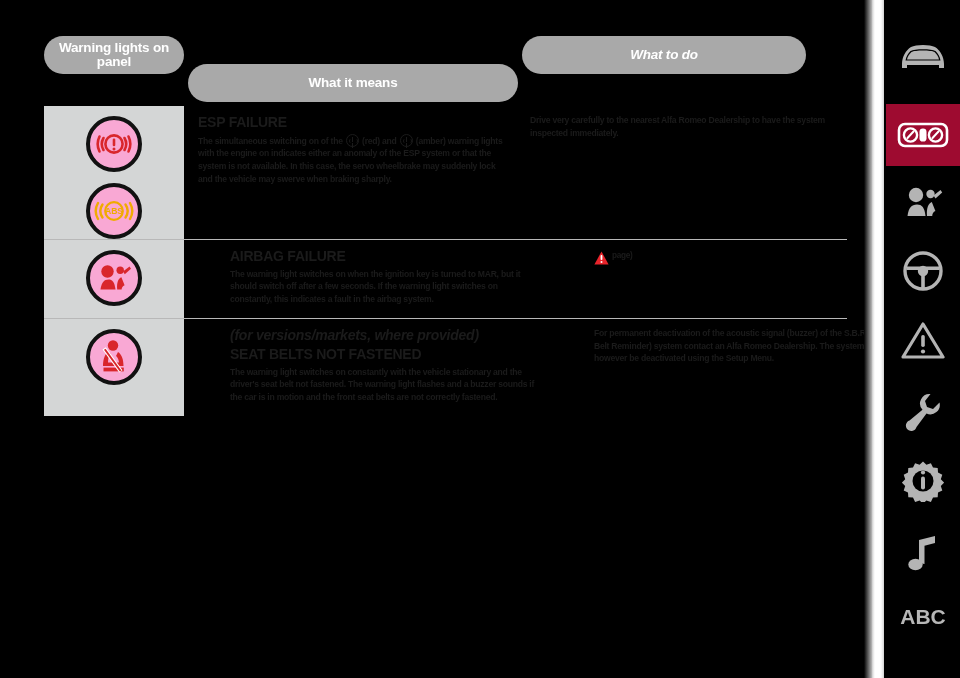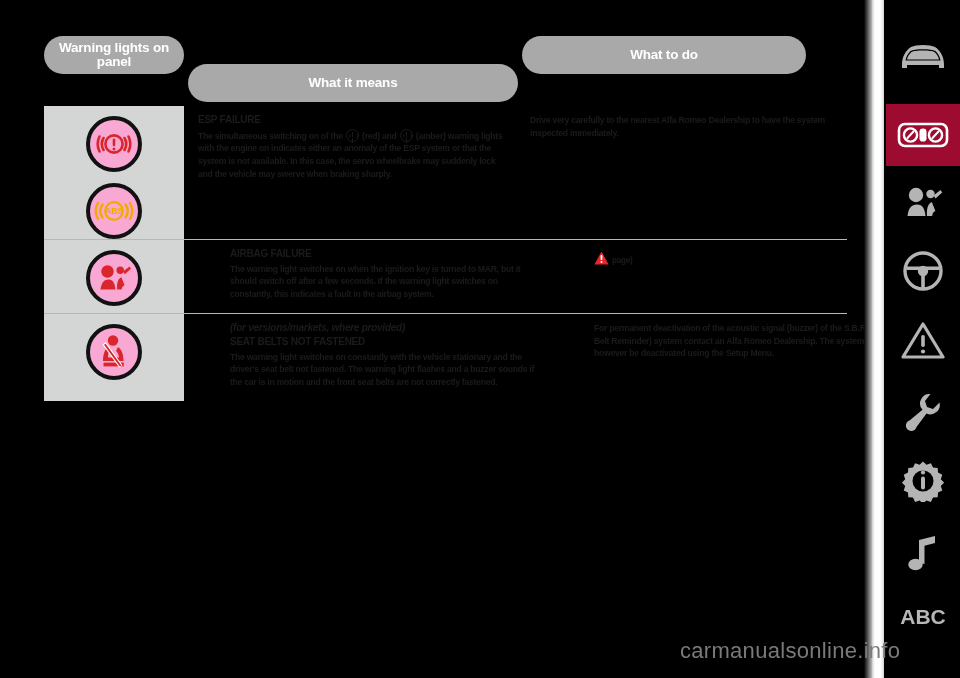--- a/index.html
+++ b/index.html
@@ -26,21 +26,21 @@
     line-height: 1.02;
     text-align: center;
     padding: 6px 4px 7px;
     height: 38px;
     display: flex; align-items: center; justify-content: center;
     letter-spacing: -0.2px;
     border-radius: 19px;
   }
   .th.c1 { width: 140px; }
   .th.c2 { width: 330px; margin-top: 28px; }
-  .th.c3 { width: 284px; }
+  .th.c3 { width: 284px; font-style: italic; }
 
   .tbody { margin-top: 4px; }
   .trow { display: flex; position: relative; }
   .trow + .trow { border-top: 1.4px solid #b8b8b8; gap: 32px; }
 
   .cell-icon {
     width: 140px;
     background: #d4d6d6;
     display: flex;
     align-items: flex-start;
@@ -56,21 +56,21 @@
   }
   .cell-do {
     width: 329px;
     padding: 8px 10px 12px 12px;
     flex-shrink: 0;
   }
 
   .heading {
     color: #1b1b1b;
     font-weight: bold;
-    font-size: 10px;
+    font-size: 14px;
     letter-spacing: -0.25px;
     line-height: 1.25;
     margin-bottom: 2px;
   }
   .heading.sub { font-style: italic; font-weight: bold; }
   .body-txt {
     color: #1b1b1b;
     font-weight: bold;
     font-size: 8.6px;
     line-height: 1.48;
@@ -100,21 +100,21 @@
     content: "";
     position: absolute; left: 5.1px; top: 2.7px;
     width: 1.3px; height: 5px;
     background: #1b1b1b;
     box-shadow: 0 6px 0 0 #1b1b1b;
   }
 
   
   .attn {
     display: inline-flex;
-    align-items: flex-end;
+    align-items: flex-start;
     gap: 3px;
     vertical-align: -3px;
   }
   .attn-tri { display: block; }
   .attn-ref { font-size: 8.2px; font-weight: bold; color: #1b1b1b; letter-spacing: -0.3px; }
 
   
   .lamp {
     width: 56px; height: 56px;
     border-radius: 50%;
@@ -370,15 +370,14 @@
       </svg>
     </div>
 
     <div class="sb-item" style="top:586px">
       <span class="sb-abc">ABC</span>
     </div>
 
     <div class="sb-fade"></div>
   </div>
 
-  <div class="watermark">carmanualsonline.info</div>
 
 </div>
 
 </body></html>

